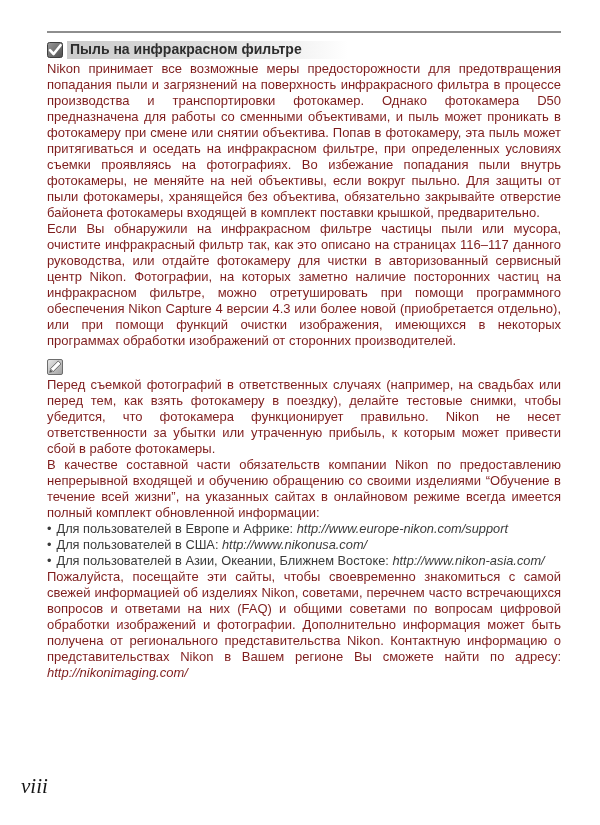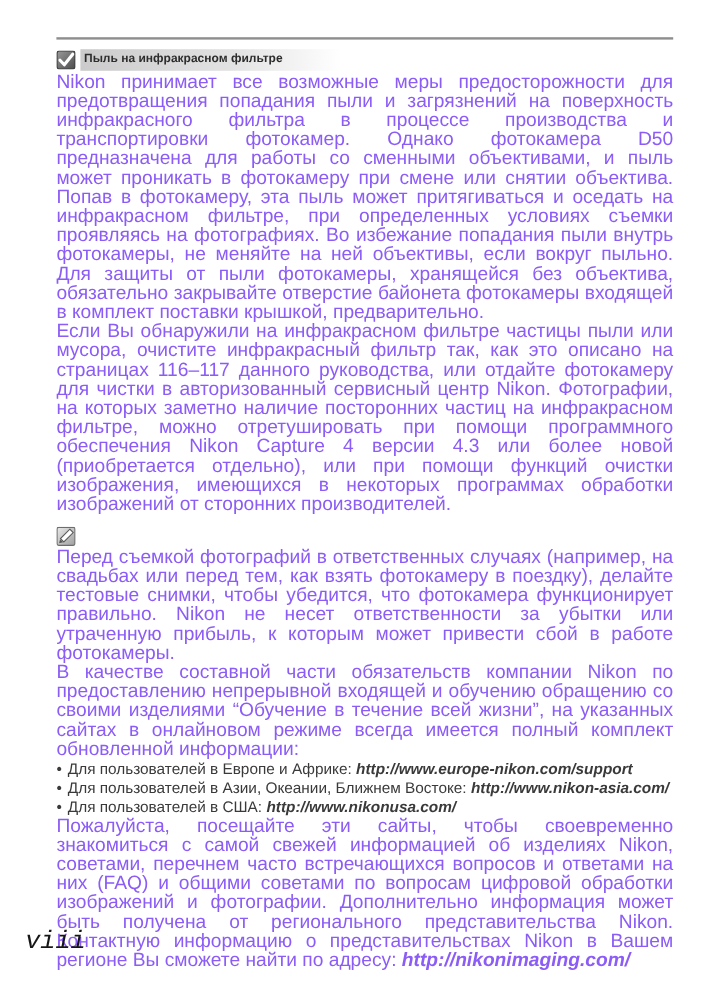--- a/index.html
+++ b/index.html
@@ -17,32 +17,32 @@
     left: 47px;
     top: 31px;
     width: 514px;
   }
   .top-rule {
     height: 2px;
     background: #8e8e8e;
     margin-bottom: 8px;
   }
   p.body {
-    font-size: 16px;
+    font-size: 13px;
     line-height: 16px;
     text-align: justify;
     margin: 0;
-    color: #8b5cf6;
+    color: #7f1d1d;
   }
   .gap { margin-top: 11px; }
   h3.heading {
     display: flex;
     align-items: center;
     margin: 10px 0 2px 0;
-    font-size: 10px;
+    font-size: 14px;
     line-height: 17px;
     color: #2d2d2d;
     font-weight: bold;
   }
   section:first-of-type h3.heading { margin-top: 3px; }
   .icon {
     width: 16px;
     height: 16px;
     margin-right: 4px;
     flex: 0 0 auto;
@@ -53,26 +53,26 @@
     background: linear-gradient(to right, #cbcbcb 0%, #e2e2e2 55%, #ffffff 96%);
     padding: 0 58px 1px 3px;
   }
   .bullet-line {
     font-size: 12.8px;
     line-height: 16px;
     text-align: left;
     margin: 0;
   }
   .bullet-char { margin-right: 5px; }
-  .url { font-style: italic; font-weight: bold; }
+  .url { font-style: italic; }
   .page-number {
     position: absolute;
     left: 21px;
     top: 774px;
-    font-family: Liberation Mono, monospace;
+    font-family: Liberation Serif, serif;
     font-style: italic;
     font-size: 21px;
     color: #161616;
   }
 </style>
 </head>
 <body>
 
 <div class="page">
   <div class="content">
@@ -118,24 +118,24 @@
       <p class="body">Перед съемкой фотографий в ответственных случаях (например, на свадьбах или перед тем, как взять фотокамеру в поездку), делайте тестовые снимки, чтобы убедится, что фотокамера функционирует правильно. Nikon не несет ответственности за убытки или утраченную прибыль, к которым может привести сбой в работе фотокамеры.</p>
     </section>
 
     <section>
       <p class="body">В качестве составной части обязательств компании Nikon по предоставлению непрерывной входящей и обучению обращению со своими изделиями “Обучение в течение всей жизни”, на указанных сайтах в онлайновом режиме всегда имеется полный комплект обновленной информации:</p>
 
       <div class="bullet-line">
         <span class="bullet-char">•</span><span>Для пользователей в Европе и Африке: </span><span class="url">http://www.europe-nikon.com/support</span>
       </div>
       <div class="bullet-line">
-        <span class="bullet-char">•</span><span>Для пользователей в Азии, Океании, Ближнем Востоке: </span><span class="url">http://www.nikon-asia.com/</span>
+        <span class="bullet-char">•</span><span>Для пользователей в США: </span><span class="url">http://www.nikonusa.com/</span>
       </div>
       <div class="bullet-line">
-        <span class="bullet-char">•</span><span>Для пользователей в США: </span><span class="url">http://www.nikonusa.com/</span>
+        <span class="bullet-char">•</span><span>Для пользователей в Азии, Океании, Ближнем Востоке: </span><span class="url">http://www.nikon-asia.com/</span>
       </div>
 
       <p class="body"><span>Пожалуйста, посещайте эти сайты, чтобы своевременно знакомиться с самой свежей информацией об изделиях Nikon, советами, перечнем часто встречающихся вопросов и ответами на них (FAQ) и общими советами по вопросам цифровой обработки изображений и фотографии. Дополнительно информация может быть получена от регионального представительства Nikon. Контактную информацию о представительствах Nikon в Вашем регионе Вы сможете найти по адресу: </span><span class="url">http://nikonimaging.com/</span></p>
     </section>
 
   </div>
 
   <div class="page-number">viii</div>
 </div>
 

